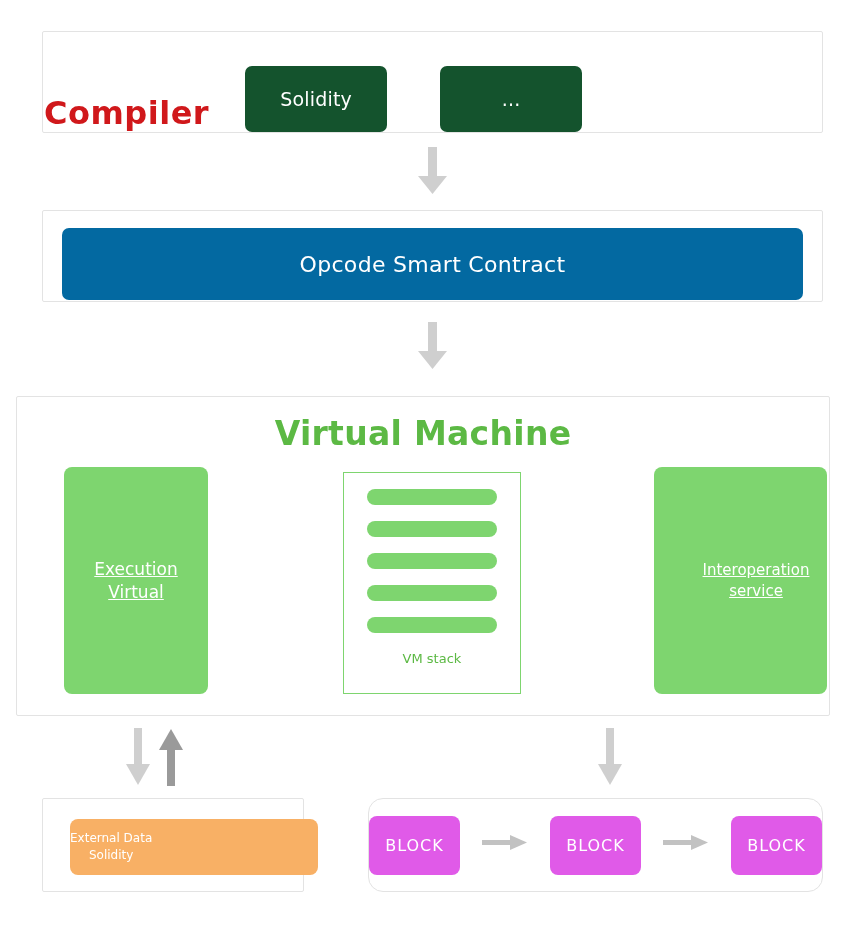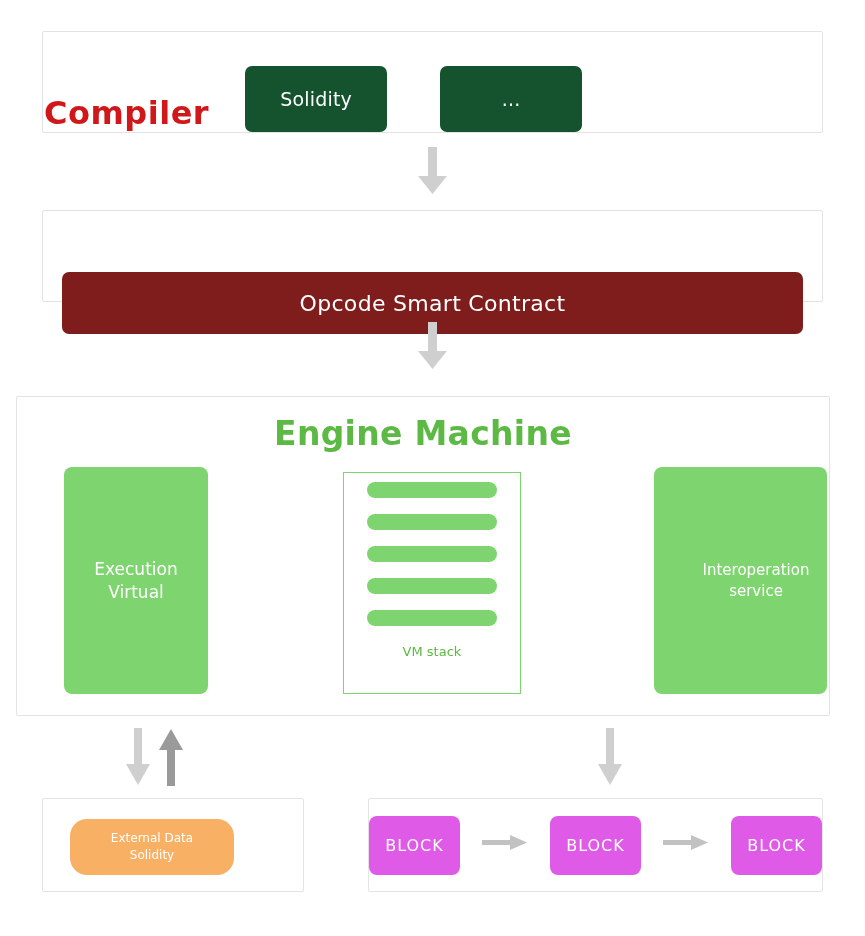--- a/index.html
+++ b/index.html
@@ -64,30 +64,29 @@
   .lang-chip:last-child { margin-right: 0; }
 
   
   #opcode-panel {
     left: 42px; top: 210px;
     width: 781px; height: 92px;
   }
   #opcode-bar {
     position: absolute;
     left: 19px; top: 17px;
-    width: 741px; height: 62px;
-    background: #7f1d1d;
+    width: 741px; height: 72px;
+    background: #0369a1;
     border-radius: 7px;
     color: #ffffff;
     display: flex;
     align-items: center;
     justify-content: center;
     font-size: 22px;
     letter-spacing: 0.3px;
-    margin-top: 44px;
   }
 
   
   #vm-panel {
     left: 16px; top: 396px;
     width: 814px; height: 320px;
   }
   #vm-title {
     position: absolute;
     left: 0; top: 17px;
@@ -101,20 +100,21 @@
   .vm-green-box {
     position: absolute;
     background: #7ed56f;
     border-radius: 8px;
     color: #ffffff;
     display: flex;
     align-items: center;
     justify-content: center;
     text-align: center;
     line-height: 1.35;
+    text-decoration: underline;
   }
   #execution-engine {
     left: 47px; top: 70px;
     width: 144px; height: 227px;
     font-size: 17px;
   }
   #interoperation-service {
     left: 637px; top: 70px;
     width: 142px; height: 227px;
     font-size: 15px;
@@ -123,21 +123,21 @@
   #vm-stack {
     position: absolute;
     left: 326px; top: 75px;
     width: 178px; height: 222px;
     border: 1px solid #7ed56f;
     box-sizing: border-box;
     background: #ffffff;
     display: flex;
     flex-direction: column;
     align-items: center;
-    padding-top: 9px;
+    padding-top: 16px;
   }
   .stack-bar {
     width: 130px;
     height: 16px;
     background: #7ed56f;
     border-radius: 8px;
     margin-bottom: 16px;
   }
   #vm-stack-label {
     color: #5cb944;
@@ -146,38 +146,39 @@
   }
 
   
   #external-panel {
     left: 42px; top: 798px;
     width: 262px; height: 94px;
   }
   #external-box {
     position: absolute;
     left: 27px; top: 20px;
-    width: 164px; height: 56px;
+    width: 248px; height: 56px;
     background: #f8b065;
-    border-radius: 17px;
+    border-radius: 8px;
     color: #ffffff;
     font-size: 12px;
     display: flex;
     align-items: center;
-    justify-content: center;
+    justify-content: flex-start;
     text-align: center;
     line-height: 1.4;
   }
 
   #blockchain-panel {
     left: 368px; top: 798px;
     width: 455px; height: 94px;
     display: flex;
     align-items: center;
     justify-content: center;
+    border-radius: 15px;
   }
   .block-chip {
     width: 93px; height: 59px;
     background: #e05ae8;
     border-radius: 8px;
     color: #ffffff;
     font-size: 16px;
     letter-spacing: 1px;
     display: flex;
     align-items: center;
@@ -216,21 +217,21 @@
   </div>
 
   <div class="arrow" id="arrow-opcode-to-vm">
     <svg width="41" height="48" viewBox="0 0 41 48">
       <rect x="16" y="0" width="9" height="30" fill="#cfcfcf"></rect>
       <polygon points="20.5,47 6,29 35,29" fill="#cfcfcf"></polygon>
     </svg>
   </div>
 
   <div class="panel" id="vm-panel">
-    <div id="vm-title">Engine Machine</div>
+    <div id="vm-title">Virtual Machine</div>
 
     <div class="vm-green-box" id="execution-engine">
       <span>
         <span>Execution</span><br>
         <span>Virtual</span>
       </span>
     </div>
 
     <div id="vm-stack">
       <div class="stack-bar"></div>

